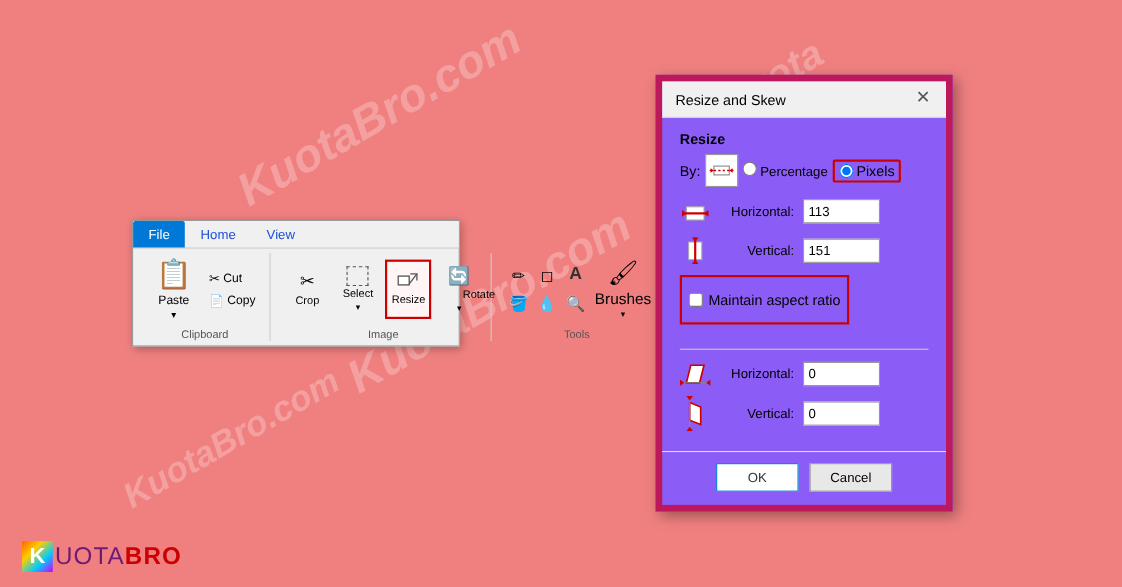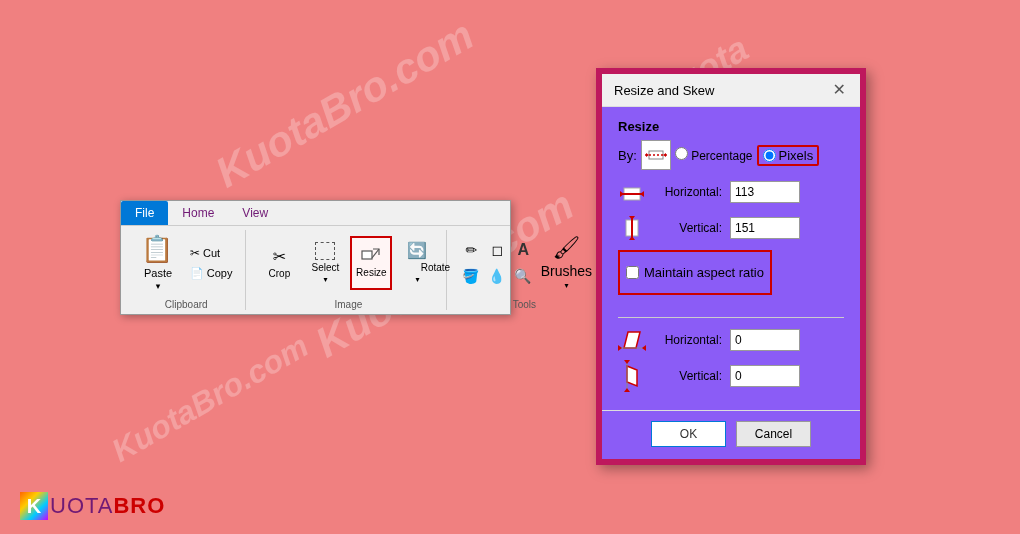--- a/index.html
+++ b/index.html
@@ -28,39 +28,39 @@
     .wm1 { top: 80px; left: 200px; }
     .wm2 { top: 250px; left: 300px; }
     .wm3 { top: 50px; left: 650px; }
     .wm4 { top: 380px; left: 100px; }
 
     
     .paint-window {
       position: absolute;
       top: 200px;
       left: 120px;
-      width: 391px;
+      width: 298px;
       background: #f0f0f0;
       border: 1px solid #999;
       box-shadow: 2px 2px 8px rgba(0,0,0,0.3);
     }
 
     .ribbon-tabs {
       display: flex;
       background: #f0f0f0;
       border-bottom: 1px solid #ccc;
     }
 
     .tab-btn {
       padding: 5px 14px;
       font-size: 12px;
       border: none;
       background: none;
       cursor: pointer;
-      color: #701a75;
+      color: #1d4ed8;
     }
     .tab-btn.active {
       background: #0078d7;
       color: white;
       border-radius: 2px 2px 0 0;
     }
 
     .ribbon-body {
       display: flex;
       padding: 4px 6px;

